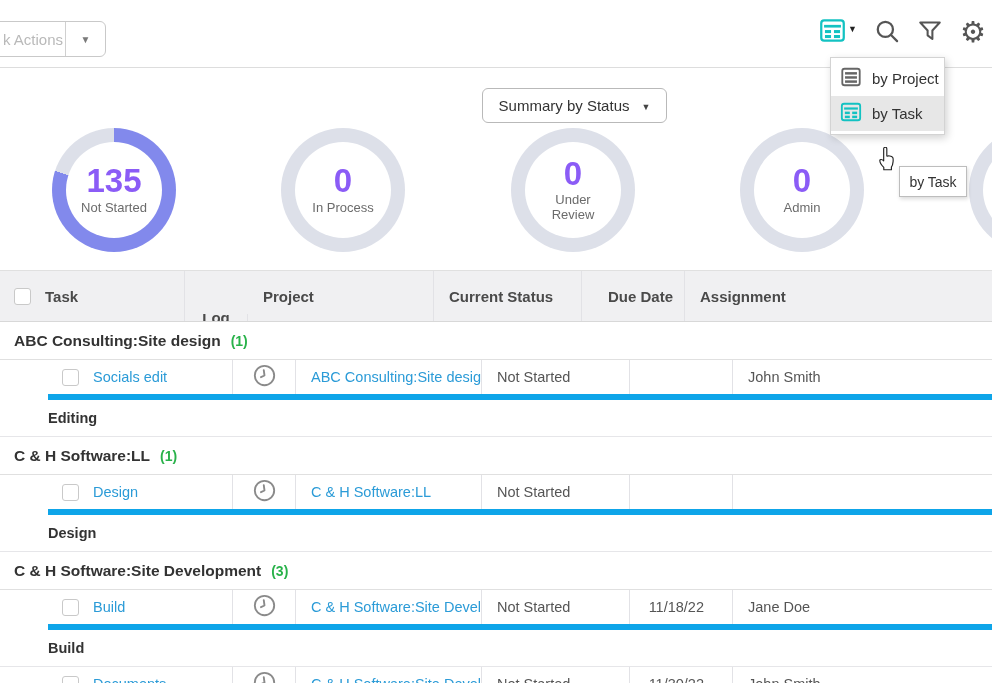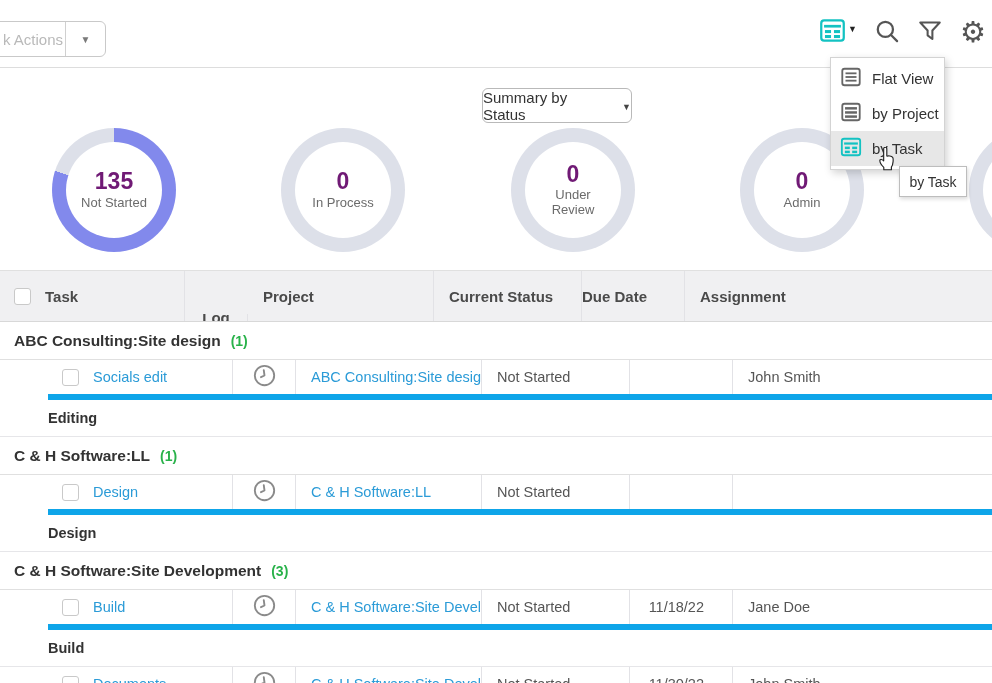--- a/index.html
+++ b/index.html
@@ -16,46 +16,46 @@
   .task-actions-label { margin-left:62px; align-self:center; font-size:15px; color:#b9b9b9; }
   .task-actions-caret { width:40px; margin-left:auto; border-left:1px solid #d0d0d0;
     display:flex; align-items:center; justify-content:center; color:#7a7a7a; font-size:10px; }
   .top-icons { position:absolute; top:17px; right:6px; display:flex; align-items:center; gap:17px; }
   .icon-btn { display:flex; align-items:center; cursor:pointer; }
   .gear-glyph { font-size:29px; color:#555; line-height:1; }
   .view-caret { font-size:9px; color:#222; margin-left:2px; margin-top:-8px; }
   .top-divider { position:absolute; top:67px; left:0; width:992px; height:1px; background:#ddd; }
   
   .summary-select {
-    position:absolute; left:482px; top:88px; width:150px; height:35px;
+    position:absolute; left:482px; top:88px; width:185px; height:35px;
     border:1px solid #b9b9b9; border-radius:6px; background:#fff;
     display:flex; align-items:center; justify-content:center; gap:12px;
   }
   .summary-select-label { font-size:15px; color:#333; }
   .summary-select-caret { font-size:9px; color:#444; margin-top:2px; }
   .donut { position:absolute; top:128px; width:124px; height:124px; }
   .donut-ring { width:124px; height:124px; border-radius:50%; background:#dde0e9; position:relative; }
   .donut-hole {
     position:absolute; left:14px; top:14px; width:96px; height:96px; border-radius:50%;
     background:#fff; display:flex; flex-direction:column; align-items:center; justify-content:center;
   }
-  .donut-count { font-size:23px; font-weight:bold; color:#701a75; line-height:1.05; }
+  .donut-count { font-size:33px; font-weight:bold; color:#8b5cf6; line-height:1.05; }
   .donut-label { font-size:13px; color:#6b6b6b; text-align:center; line-height:1.15; margin-top:2px; }
   .donut-2 .donut-label { max-width:60px; }
   
   .task-table { position:absolute; top:270px; left:0; width:992px; }
   .trow { display:grid; grid-template-columns:185px 63px 186px 148px 103px auto; width:100%; }
   .c { display:flex; align-items:center; overflow:hidden; }
   .c-sep { border-right:1px solid #e2e2e6; }
   .thead { background:#f0f0f2; height:52px; border-top:1px solid #e0e0e0; border-bottom:1px solid #d8d8d8; }
   .thead .c { font-size:15px; font-weight:bold; color:#4a4a4a; }
   .h-task { padding-left:14px; gap:14px; }
   .h-log { justify-content:center;margin-top:43px; }
   .h-project, .h-status, .h-assign { padding-left:15px; }
-  .h-due { justify-content:flex-start; padding-right:2px; }
+  .h-due { justify-content:flex-end; padding-right:11px; }
   .checkbox { width:17px; height:17px; border:1px solid #c9c9c9; border-radius:3px; background:#fff; flex:0 0 auto; }
   .group-row { height:38px; display:flex; align-items:center; padding-left:14px; border-bottom:1px solid #e0e0e0; }
   .group-name { font-size:15.5px; font-weight:bold; color:#333; white-space:nowrap; }
   .group-count { font-size:14px; font-weight:bold; color:#29b24a; margin-left:10px; }
   .data-row { height:40px; border-bottom:6px solid #0ea5e9;margin-left:48px; }
   .cell-task { padding-left:14px; gap:14px; }
   .link { color:#2b9bd7; font-size:14.5px; white-space:nowrap; overflow:hidden; cursor:pointer; }
   .cell-log { justify-content:center; }
   .cell-project { padding-left:15px; }
   .cell-status { padding-left:15px; font-size:14.5px; color:#555; }
@@ -320,31 +320,20 @@
           <span>John Smith</span>
         </div>
     </div>
   </div>
 
   <div class="view-menu">
     <div class="menu-item">
       <span>
         <svg width="22" height="22" viewBox="0 0 24 24">
           <rect x="2.5" y="3" width="19" height="18" rx="2.5" fill="none" stroke="#666" stroke-width="2"></rect>
-          <line x1="6" y1="8" x2="18" y2="8" stroke="#666" stroke-width="2"></line>
-          <line x1="6" y1="12" x2="18" y2="12" stroke="#666" stroke-width="2"></line>
-          <line x1="6" y1="16" x2="18" y2="16" stroke="#666" stroke-width="2"></line>
-        </svg>
-      </span>
-      <span class="menu-item-label">Flat View</span>
-    </div>
-    <div class="menu-item">
-      <span>
-        <svg width="22" height="22" viewBox="0 0 24 24">
-          <rect x="2.5" y="3" width="19" height="18" rx="2.5" fill="none" stroke="#666" stroke-width="2"></rect>
           <line x1="5.5" y1="8" x2="18.5" y2="8" stroke="#666" stroke-width="2.7"></line>
           <line x1="5.5" y1="12.5" x2="18.5" y2="12.5" stroke="#666" stroke-width="2.7"></line>
           <line x1="5.5" y1="17" x2="18.5" y2="17" stroke="#666" stroke-width="2.7"></line>
         </svg>
       </span>
       <span class="menu-item-label">by Project</span>
     </div>
     <div class="menu-item active">
       <span>
         <svg width="22" height="22" viewBox="0 0 24 24">

